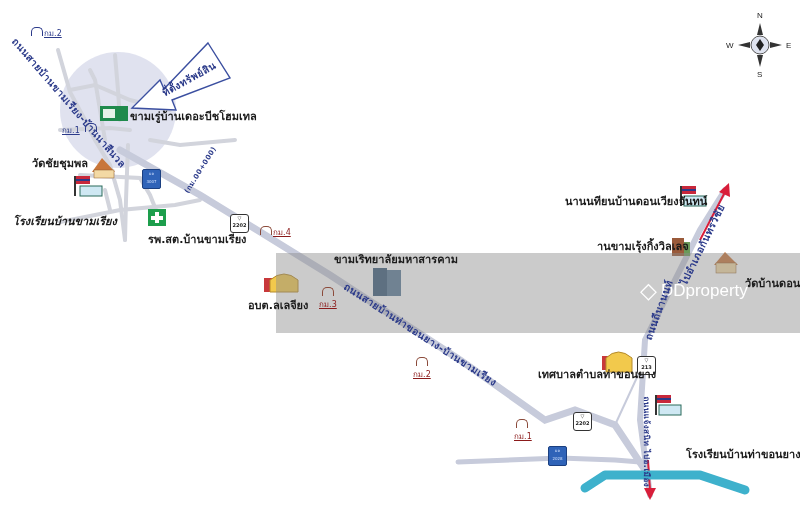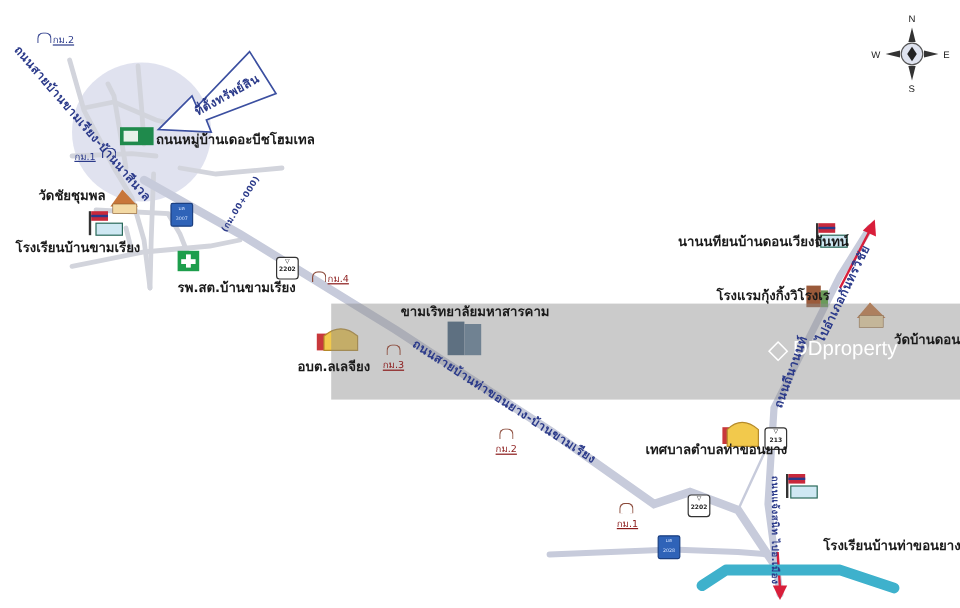--- a/index.html
+++ b/index.html
@@ -170,23 +170,23 @@
   </div>
 <div class="sign-b" style="left:142px;top:169px;">
     <div>มค</div>
     <div>3007</div>
   </div>
 <div class="sign-b" style="left:548px;top:446px;">
     <div>มค</div>
     <div>2028</div>
   </div>
 
-<div class="lbl" style="left:130px;top:111px;">ถนนหมู่บ้านเดอะบีชโฮมเทล</div>
+<div class="lbl" style="left:130px;top:111px;">ขามเรู่บ้านเดอะบีชโฮมเทล</div>
 <div class="lbl" style="left:32px;top:158px;">วัดชัยชุมพล</div>
-<div class="lbl" style="left:13px;top:201px;">โรงเรียนบ้านขามเรียง</div>
+<div class="lbl" style="left:13px;top:216px;font-style:italic;">โรงเรียนบ้านขามเรียง</div>
 <div class="lbl" style="left:123px;top:234px;padding-left:25px;">รพ.สต.บ้านขามเรียง</div>
 <div class="lbl" style="left:248px;top:300px;">อบต.ลเลจียง</div>
 <div class="lbl" style="left:334px;top:254px;">ขามเริทยาลัยมหาสารคาม</div>
 <div class="lbl" style="left:565px;top:196px;">นานนทียนบ้านดอนเวียงจันทน์</div>
-<div class="lbl" style="left:597px;top:241px;">โรงแรมกุ้งกิ้งวิโรงเร</div>
+<div class="lbl" style="left:597px;top:241px;">านขามเรุ้งกิ้งวิลเลจ</div>
 <div class="lbl" style="left:697px;top:278px;margin-left:48px;">วัดบ้านดอนยม</div>
 <div class="lbl" style="left:538px;top:341px;margin-top:28px;">เทศบาลตำบลท่าขอนยาง</div>
 <div class="lbl" style="left:686px;top:404px;margin-top:45px;">โรงเรียนบ้านท่าขอนยาง</div>
 
 </body></html>

